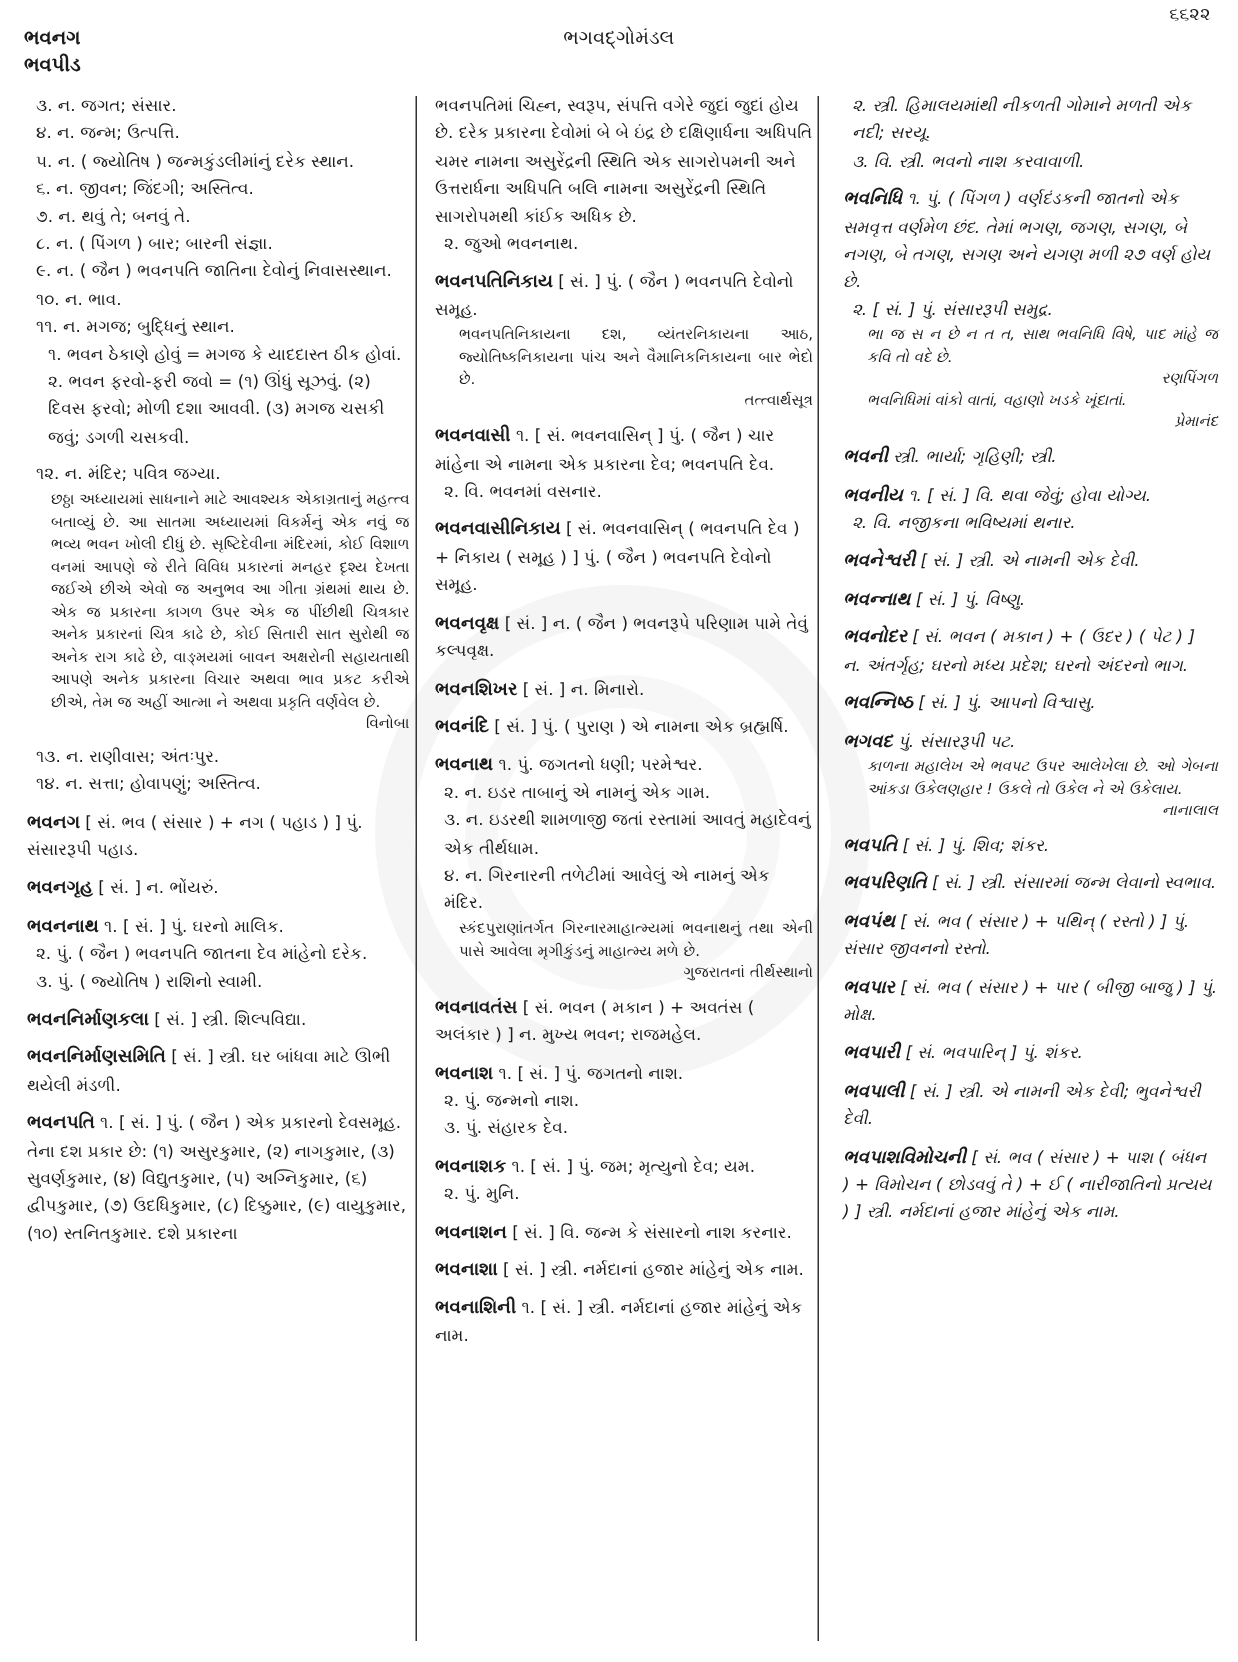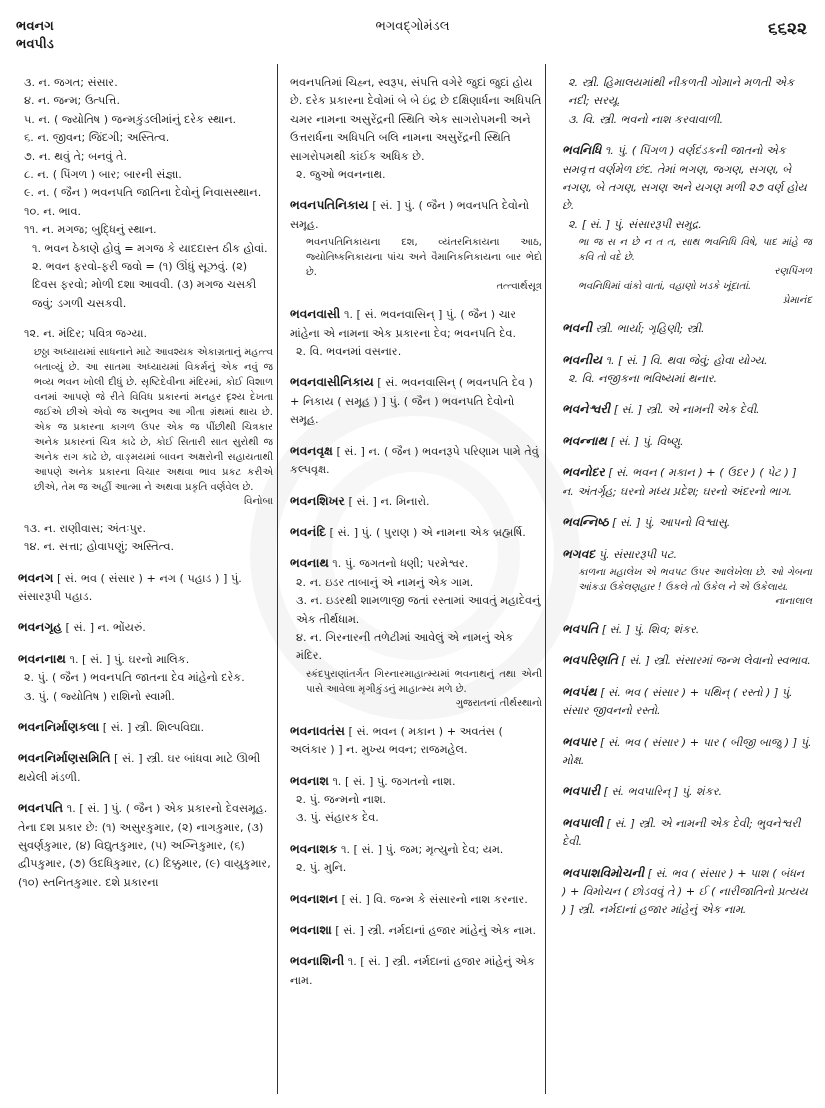--- a/index.html
+++ b/index.html
@@ -3,29 +3,29 @@
 <meta charset="utf-8">
 <style>
   html, body { margin:0; padding:0; background:#ffffff; }
   body { width:825px; height:1108px; overflow:hidden; position:relative;
          font-family:"DejaVu Sans", sans-serif; color:#1a1a1a; }
   .page { position:absolute; left:0; top:0; width:825px; height:1072px; }
   .header { position:absolute; left:0; top:0; width:825px; height:58px; }
   .hw-top { position:absolute; left:16px; top:18px; font-size:13px; font-weight:bold; }
   .hw-bot { position:absolute; left:16px; top:36px; font-size:13px; font-weight:bold; }
   .title  { position:absolute; left:0; width:825px; top:18px; text-align:center; font-size:13px; font-weight:normal; }
-  .pageno { position:absolute; right:18px; top:18px; font-size:17px; font-weight:bold; }
+  .pageno { position:absolute; right:18px; top:2px; font-size:12px; font-weight:normal; }
   .col { position:absolute; top:62px; font-size:11.2px; line-height:18.4px; }
   .col1 { left:18px; width:255px; }
   .col2 { left:290px; width:252px; }
   .col3 { left:562px; width:250px;font-style:italic; }
   .rule { position:absolute; top:64px; width:1px; background:#333; }
   .rule1 { left:277px; height:1030px; }
   .rule2 { left:545px; height:1030px; }
-  .entry { margin:12px 0 6px 0; }
+  .entry { margin:0 0 6px 0; }
   .hw { font-weight:bold; font-size:12.2px; }
   .sense { display:block; padding-left:6px; }
   .sub { display:block; padding-left:14px; }
   .quote { display:block; font-size:10px; line-height:15px; padding-left:16px; text-align:justify; }
   .src { display:block; text-align:right; font-size:10px; line-height:14px; }
   .watermark { position:absolute; left:250px; top:390px; width:330px; height:330px;
                border-radius:50%; border:26px solid rgba(200,200,200,0.18); box-sizing:border-box; }
   .watermark2 { position:absolute; left:310px; top:450px; width:210px; height:210px;
                border-radius:50%; border:22px solid rgba(200,200,200,0.15); box-sizing:border-box; }
 </style>

